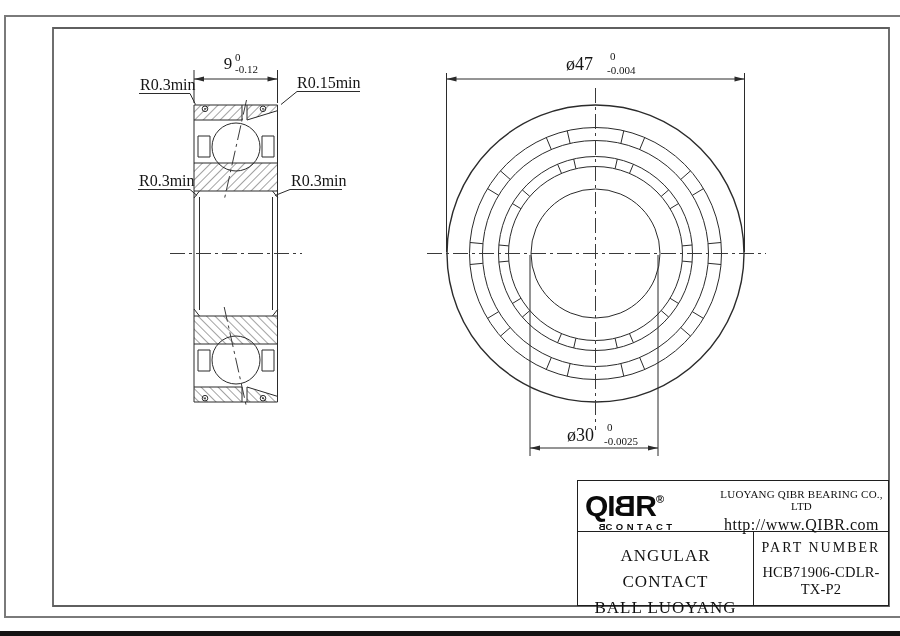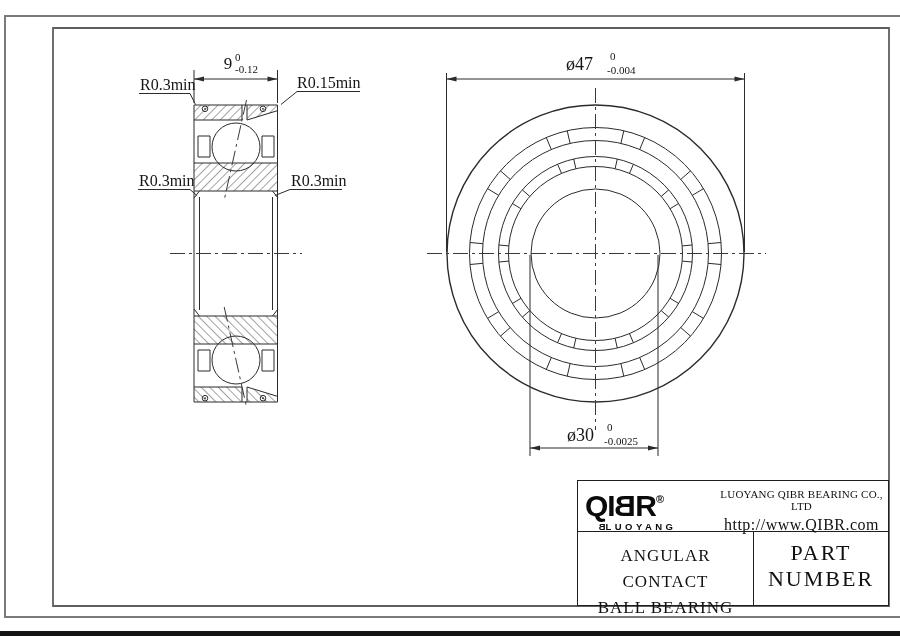--- a/index.html
+++ b/index.html
@@ -25,21 +25,21 @@
             letter-spacing:3.5px;color:#0a0a0a;margin-top:0px;padding-left:10px;}
   .mirror{display:inline-block;transform:scaleX(-1);}
   .co-cell{flex:1;text-align:center;padding-top:7px;color:#111;}
   .co-name{font-size:11px;letter-spacing:0.2px;}
   .co-url{font-size:16px;margin-top:4px;letter-spacing:0.5px;}
   .trow2{display:flex;height:74px;}
   .prod-cell{width:176px;border-right:1.4px solid #1f1f1f;box-sizing:border-box;
              text-align:center;padding-top:11px;color:#111;}
   .prod-cell div{font-size:17px;line-height:26px;letter-spacing:1px;}
   .part-cell{flex:1;text-align:center;color:#111;}
-  .part-label{font-size:22px;letter-spacing:2px;margin-top:8px;}
+  .part-label{font-size:14px;letter-spacing:2px;margin-top:8px;}
   .part-number{font-size:14.5px;letter-spacing:0.2px;margin-top:8px;}
   .botbar{position:absolute;left:0;top:631px;width:900px;height:5px;background:#141414;}
 </style>
 </head>
 <body>
 
 <div id="page">
 
 <svg width="900" height="636" viewBox="0 0 900 636">
   <defs>
@@ -222,32 +222,33 @@
     <text class="dtext" x="291" y="186" font-size="16">R0.3min</text>
     <line class="thin" x1="290" y1="189.5" x2="342" y2="189.5"></line>
     <line class="thin" x1="290" y1="189.5" x2="275" y2="195.5"></line>
   </g>
 </svg>
 
   <div class="tblock">
     <div class="trow1">
       <div class="logo-cell">
         <div class="logo-main"><span>Q</span><span>I</span><span class="mirror">B</span><span>R</span><span class="logo-reg">®</span></div>
-        <div class="logo-sub"><span class="mirror">B</span><span>LUOYANG</span></div>
+        <div class="logo-sub"><span class="mirror">B</span><span>CONTACT</span></div>
       </div>
       <div class="co-cell">
         <div class="co-name">LUOYANG QIBR BEARING CO., LTD</div>
         <div class="co-url">http://www.QIBR.com</div>
       </div>
     </div>
     <div class="trow2">
       <div class="prod-cell">
         <div>ANGULAR CONTACT</div>
-        <div>BALL BEARING</div>
+        <div>BALL LUOYANG</div>
       </div>
       <div class="part-cell">
         <div class="part-label">PART NUMBER</div>
+        <div class="part-number">HCB71906-CDLR-TX-P2</div>
       </div>
     </div>
   </div>
 
   <div class="botbar"></div>
 </div>
 
 </body></html>

